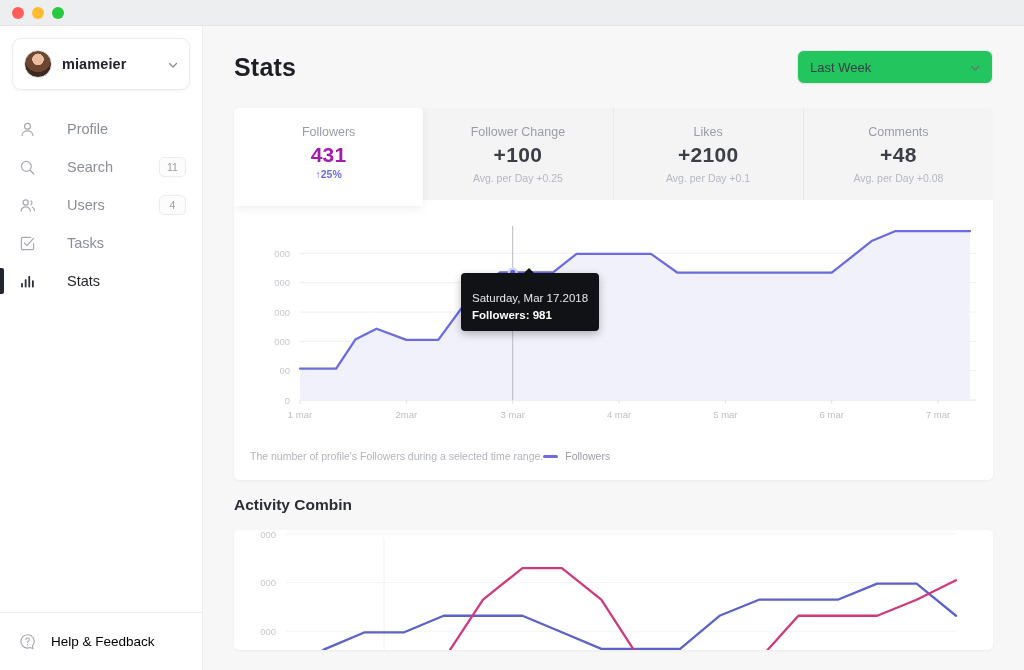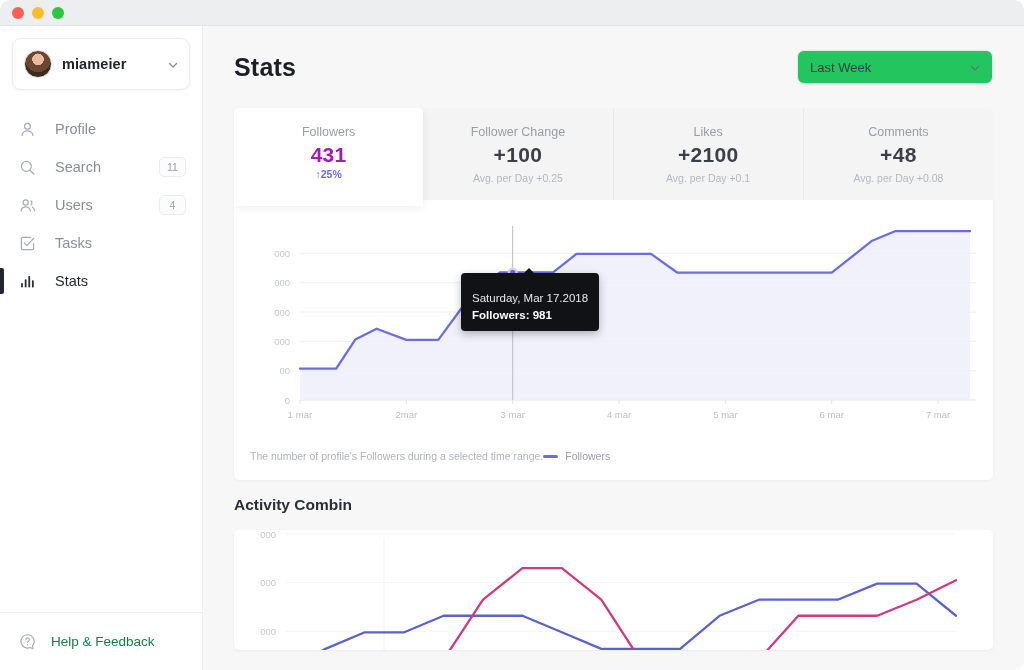--- a/index.html
+++ b/index.html
@@ -6,21 +6,21 @@
   html, body {
     width: 1024px; height: 670px;
     font-family: "Liberation Sans", sans-serif;
     background: #ffffff;
     overflow: hidden;
   }
   .window {
     position: relative;
     width: 1024px; height: 670px;
     background: #ffffff;
-    border-radius: 10px;
+    border-radius: 1px;
     overflow: hidden;
   }
   
   .titlebar {
     height: 26px;
     background: #eceef0;
     display: flex; align-items: center;
     padding-left: 12px;
     gap: 8px;
     border-bottom: 1px solid #e2e4e7;
@@ -64,21 +64,21 @@
     flex: 1 1 auto; letter-spacing: .1px;
   }
   .chev { width: 11px; height: 11px; flex: 0 0 11px; }
   .chev svg { display:block; }
 
   .nav { margin-top: 20px; }
   .nav-item {
     display: flex; align-items: center;
     height: 38px;
     padding: 0 16px 0 18px;
-    gap: 18px;
+    gap: 30px;
     position: relative;
     cursor: pointer;
   }
   .nav-icon { width: 19px; height: 19px; flex: 0 0 19px; display:block; }
   .nav-label { font-size: 14.5px; color: #8b8e96; flex: 1 1 auto; }
   .nav-item.active .nav-label { color: #1f2127; font-weight: 500; }
   .nav-item.active .active-bar {
     position: absolute; left: 0; top: 6px;
     width: 4px; height: 26px; background: #23262e;
     border-radius: 0 2px 2px 0;
@@ -92,21 +92,21 @@
     padding: 0 5px;
   }
   .sidebar-footer {
     margin-top: auto;
     border-top: 1px solid #ededed;
     height: 58px;
     display: flex; align-items: center;
     padding: 0 18px; gap: 14px;
     cursor: pointer;
   }
-  .sidebar-footer .nav-label { font-size: 13.5px; color: #15803d; }
+  .sidebar-footer .nav-label { font-size: 13.5px; color: #000000; }
 
   
   .main {
     flex: 1 1 auto;
     background: #f7f7f8;
     padding: 0 31px;
     overflow: hidden;
     position: relative;
   }
   .page-head {

